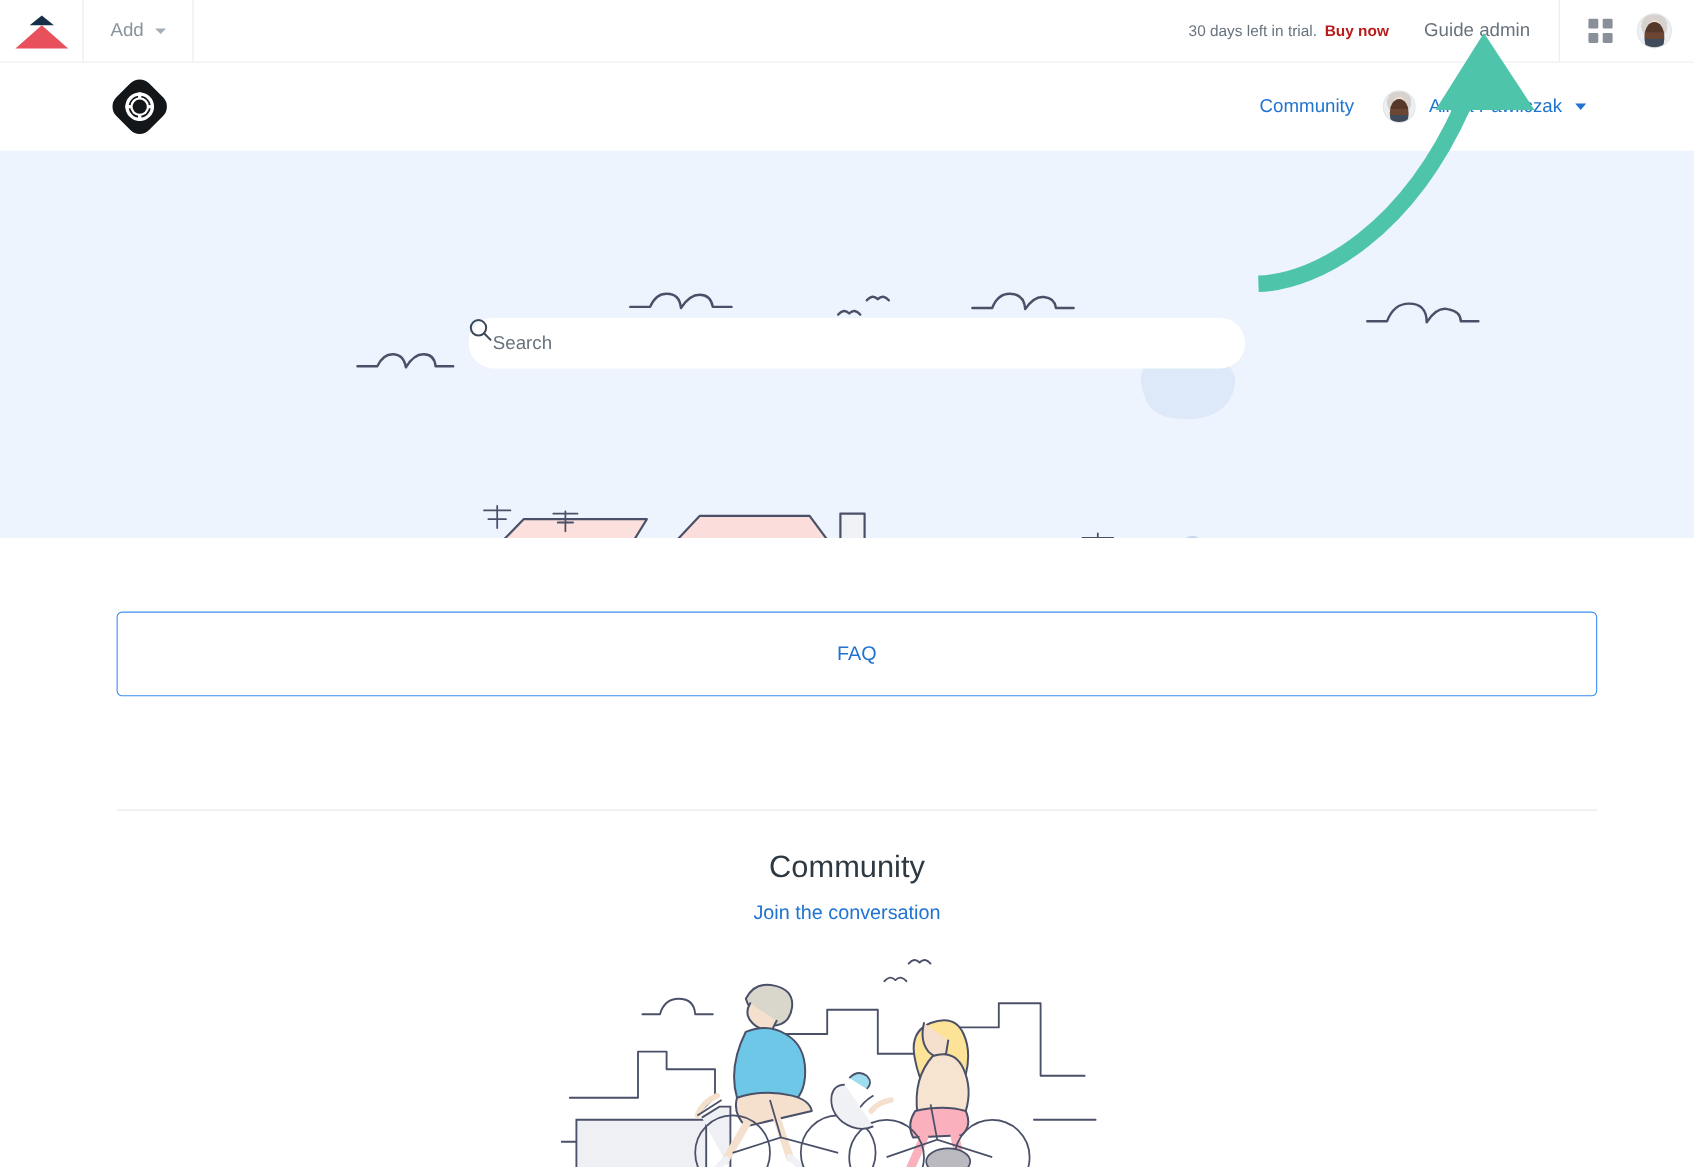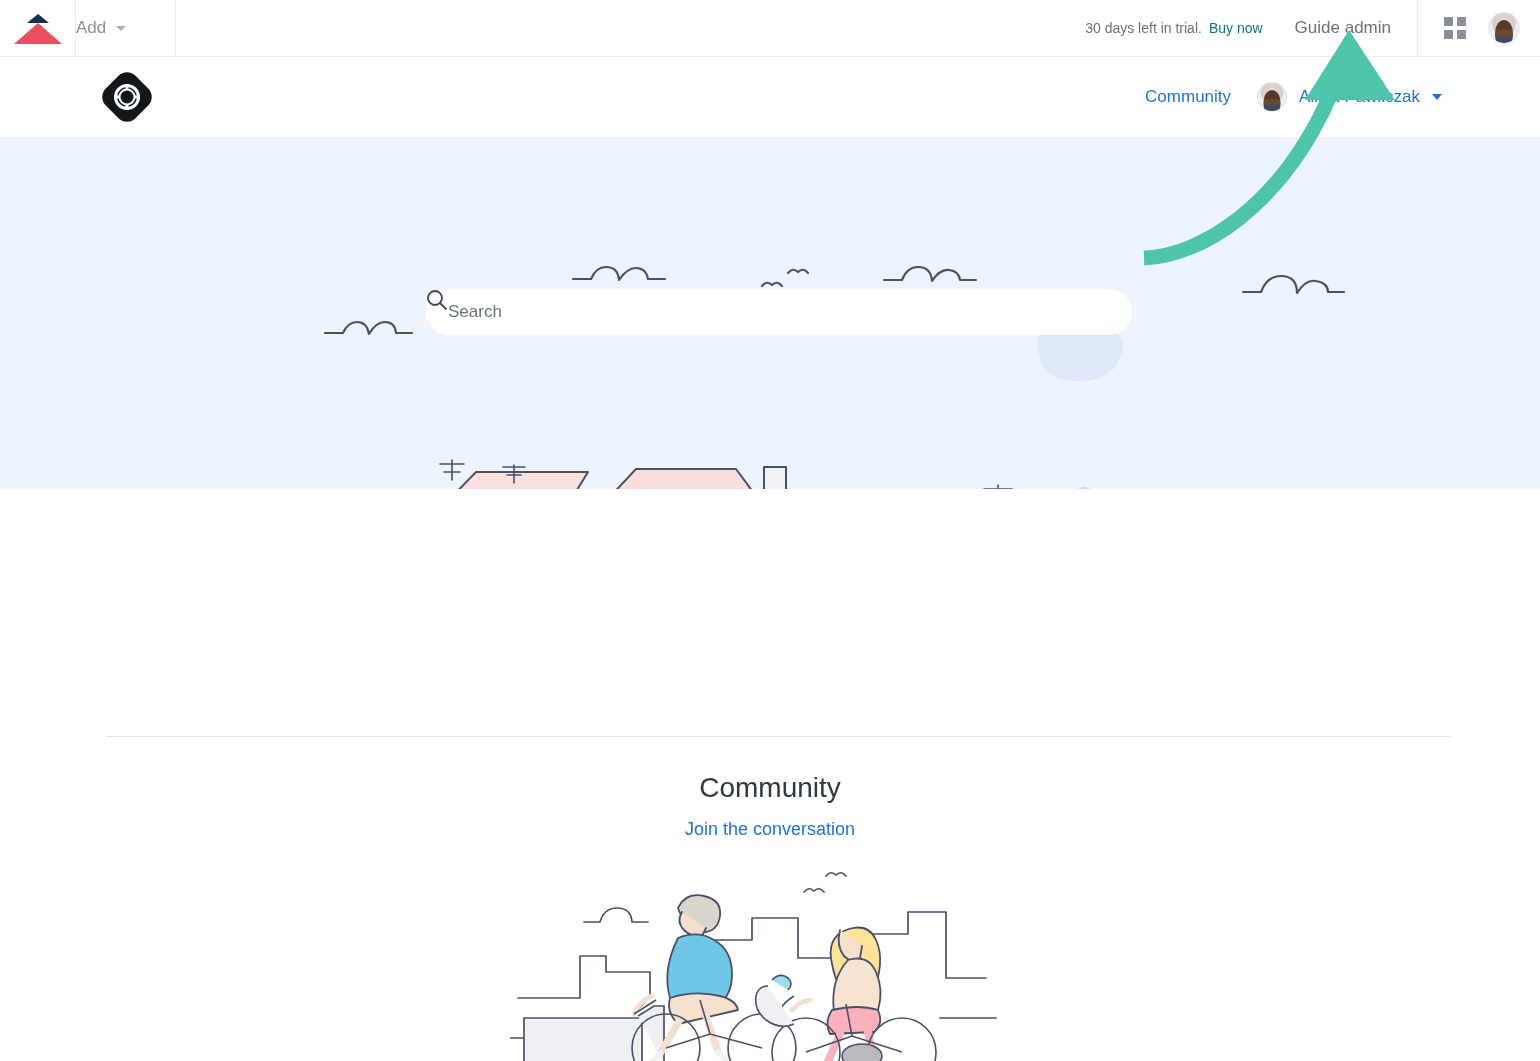--- a/index.html
+++ b/index.html
@@ -35,32 +35,32 @@
     width:0;height:0;border-left:11px solid transparent;border-right:11px solid transparent;
     border-bottom:9px solid #17304a;
   }
   .zd-mark .tri-bot {
     position:absolute; left:50%; top:11px; transform:translateX(-50%);
     width:0;height:0;border-left:24px solid transparent;border-right:24px solid transparent;
     border-bottom:21px solid #e8505b;
   }
   .add-btn {
     width:100px;
-    display:flex; align-items:center; gap:10px;
+    display:flex; align-items:center; justify-content:center; gap:10px;
     border-right:1px solid #e9ebed;
     color:#87929d; font-size:17px; cursor:pointer;
   }
   .caret { width:0;height:0;border-left:5px solid transparent;border-right:5px solid transparent;border-top:5px solid #a5adb5; }
   .topbar-spacer { flex:1; }
   .trial {
     display:flex; align-items:center; gap:7px; font-size:14px; color:#68737d;
     padding-right:6px;
     margin-left:23px;
   }
-  .trial .buy { color:#0f766e; font-weight:normal; cursor:pointer; }
+  .trial .buy { color:#b91c1c; font-weight:bold; cursor:pointer; }
   .guide-admin {
     display:flex; align-items:center; padding:0 26px;
     font-size:17px; color:#68737d; cursor:pointer;
   }
   .topbar-icons {
     display:flex; align-items:center; gap:22px;
     padding:0 20px 0 26px;
     border-left:1px solid #e9ebed;
   }
   .grid-icon { display:grid; grid-template-columns:9px 9px; grid-template-rows:9px 9px; gap:4px; cursor:pointer; }
@@ -440,20 +440,23 @@
     <div class="search-wrap">
       <svg width="21" height="21" viewBox="0 0 21 21">
         <circle cx="9" cy="9" r="7" fill="none" stroke="#3c4858" stroke-width="1.8"></circle>
         <line x1="14" y1="14" x2="20" y2="20" stroke="#3c4858" stroke-width="1.8" stroke-linecap="round"></line>
       </svg>
       <span class="search-placeholder">Search</span>
     </div>
   </div>
 
   <div class="cats">
+    <div class="cat-box">
+      <span>FAQ</span>
+    </div>
   </div>
 
   <div class="divider"></div>
 
   <div class="community-section">
     <div class="community-title">Community</div>
     <div class="community-link">Join the conversation</div>
   </div>
 
   <div class="community-art">

